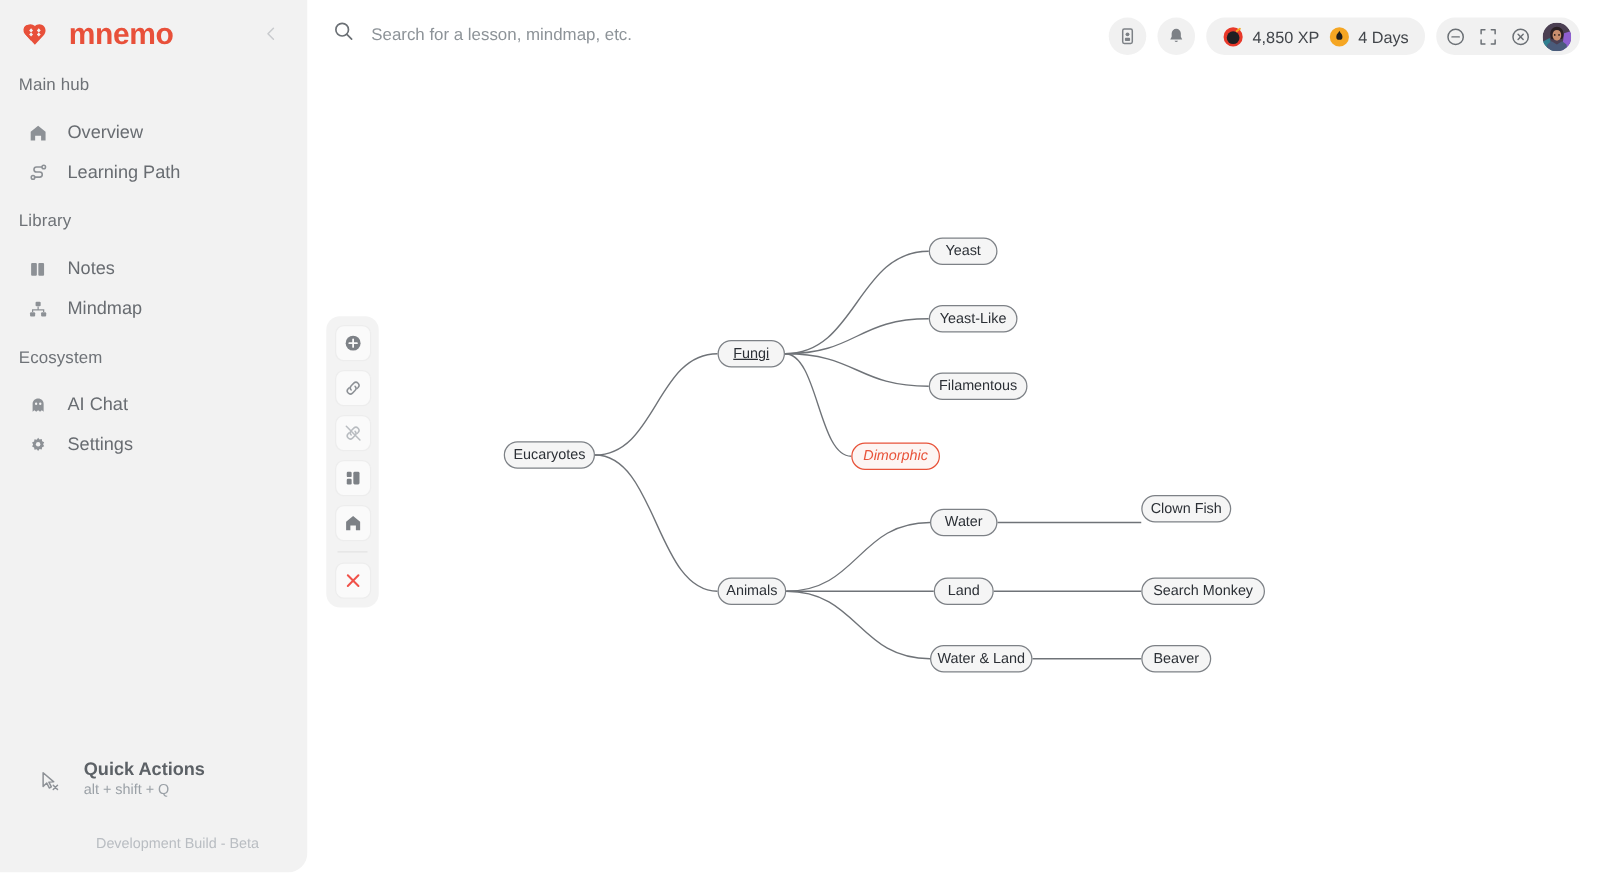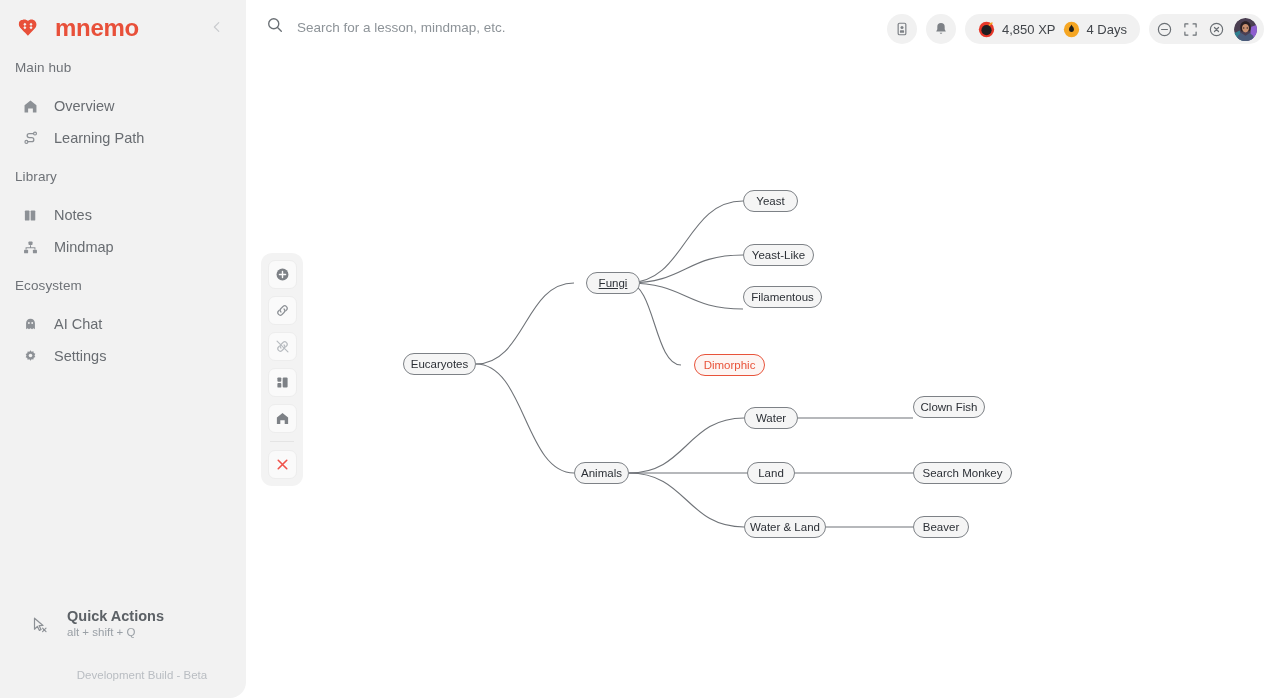--- a/index.html
+++ b/index.html
@@ -338,36 +338,36 @@
         <path d="M 383 415 C 442 415, 442 415, 501 415" stroke="#6f7378" stroke-width="1.1" fill="none"></path>
         <path d="M 383 415 C 440.5 415, 440.5 469, 498 469" stroke="#6f7378" stroke-width="1.1" fill="none"></path>
         <path d="M 552 360 C 609.5 360, 609.5 360, 667 360" stroke="#6f7378" stroke-width="1.1" fill="none"></path>
         <path d="M 549 415 C 608 415, 608 415, 667 415" stroke="#6f7378" stroke-width="1.1" fill="none"></path>
         <path d="M 580 469 C 623.5 469, 623.5 469, 667 469" stroke="#6f7378" stroke-width="1.1" fill="none"></path>
       </svg>
     <div id="mm-nodes">
         <div class="mm-node" style="left: 157px; top: 295px; width: 73px;">
           <span>Eucaryotes</span>
         </div>
-        <div class="mm-node" style="left: 340px; top: 214px; width: 54px; text-decoration: underline;">
+        <div class="mm-node" style="left: 328px; top: 214px; width: 54px; text-decoration: underline;">
           <span>Fungi</span>
         </div>
         <div class="mm-node" style="left: 328px; top: 404px; width: 55px;">
           <span>Animals</span>
         </div>
         <div class="mm-node" style="left: 497px; top: 132px; width: 55px;">
           <span>Yeast</span>
         </div>
         <div class="mm-node" style="left: 497px; top: 186px; width: 71px;">
           <span>Yeast-Like</span>
         </div>
-        <div class="mm-node" style="left: 497px; top: 228px; width: 79px; justify-content: center;">
+        <div class="mm-node" style="left: 497px; top: 240px; width: 79px; justify-content: center;">
           <span>Filamentous</span>
         </div>
-        <div class="mm-node sel" style="left: 448px; top: 296px; width: 71px;">
+        <div class="mm-node sel" style="left: 435px; top: 296px; width: 71px; font-style: italic;">
           <span>Dimorphic</span>
         </div>
         <div class="mm-node" style="left: 498px; top: 349px; width: 54px;">
           <span>Water</span>
         </div>
         <div class="mm-node" style="left: 501px; top: 404px; width: 48px;">
           <span>Land</span>
         </div>
         <div class="mm-node" style="left: 498px; top: 458px; width: 82px;">
           <span>Water &amp; Land</span>

